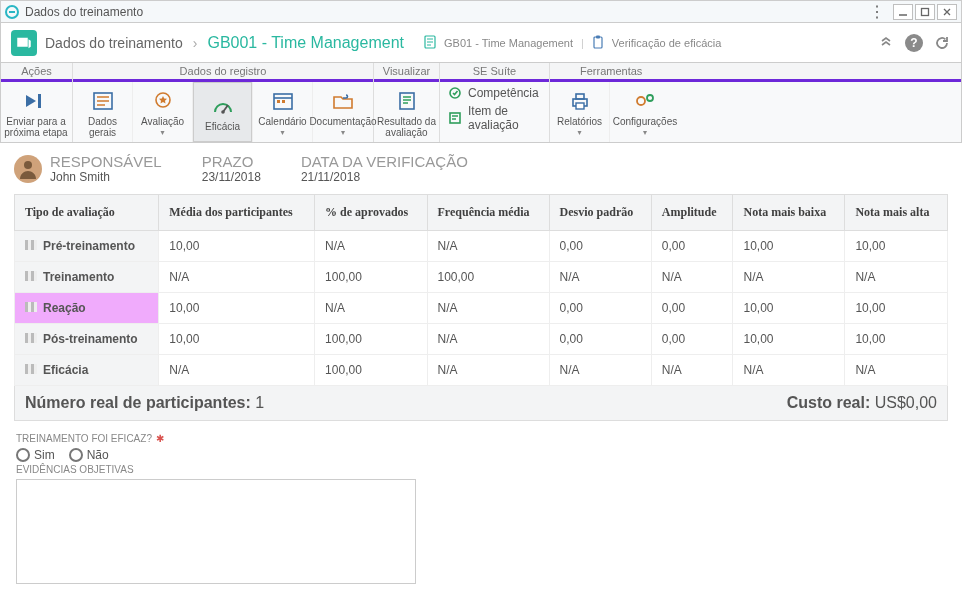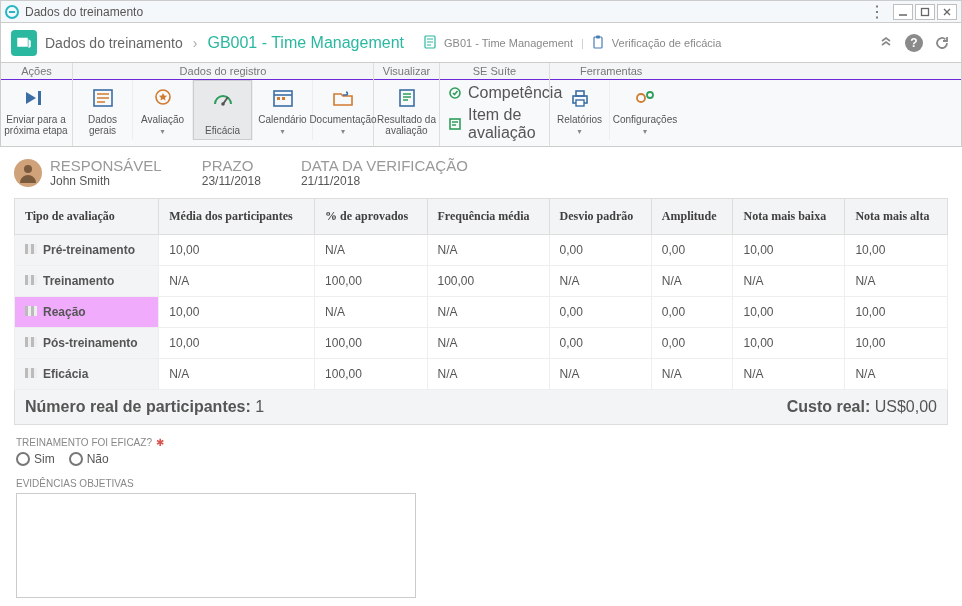--- a/index.html
+++ b/index.html
@@ -59,38 +59,38 @@
   .ht-help { width:18px; height:18px; border-radius:50%; background:#8a8a8a; color:#fff; font-weight:700; font-size:12px; display:inline-flex; align-items:center; justify-content:center;}
   
   .ribbon {
     border:1px solid #ccc; border-top:none;
     background:#f8f9fa;
   }
   .ribbon-groups { display:flex; }
   .ribbon-group { border-right:1px solid #ddd; padding:0; }
   .ribbon-group-header {
     text-align:center; font-size:11px; color:#777;
-    border-bottom:1px solid #6d28d9; padding:2px 0;
+    border-bottom:3px solid #6d28d9; padding:2px 0;
     background:#f4f5f6;
   }
   .ribbon-buttons { display:flex; }
   .rbtn {
     width:60px; height:60px; padding:4px 2px;
-    display:flex; flex-direction:column; align-items:center; justify-content:space-between;
+    display:flex; flex-direction:column; align-items:center; justify-content:center;
     font-size:10px; text-align:center; color:#555;
     border-right:1px solid #eee;
     position:relative;
   }
   .rbtn.wide { width:70px; }
   .rbtn:last-child { border-right:none; }
   .rbtn.active { background:#e7e9eb; box-shadow: inset 0 0 0 1px #ccc;}
   .rbtn .ri { width:26px; height:22px; margin:3px 0 4px 0; display:flex; align-items:center; justify-content:center;}
   .rbtn .label { line-height:1.1; }
   .rbtn .dd-arrow { font-size:8px; color:#888; margin-top:1px;}
-  .ribbon-group.se-suite .row { display:flex; flex-direction:column; gap:4px; padding:4px 8px; font-size:16px;}
+  .ribbon-group.se-suite .row { display:flex; flex-direction:column; gap:4px; padding:4px 8px; font-size:12px;}
   .se-line { display:flex; align-items:center; gap:6px;}
   .se-icon { width:14px; height:14px; }
   
   .info-strip {
     display:flex; align-items:center; gap:40px;
     padding:10px 14px;
   }
   .resp { display:flex; align-items:center; gap:8px;}
   .avatar { width:28px; height:28px; border-radius:50%; background:#cfa27a; display:flex; align-items:center; justify-content:center; overflow:hidden;}
   .avatar svg { width:24px; height:24px;}
@@ -121,21 +121,21 @@
   
   .form-area { padding:12px 16px;}
   .form-label { font-size:10px; color:#888; display:flex; align-items:center; gap:4px;}
   .req { color:#d9534f; font-size:10px;}
   .radio-row { display:flex; gap:14px; margin-top:4px;}
   .radio-opt { display:flex; align-items:center; gap:4px; font-size:12px; color:#555;}
   .radio-circle { width:14px; height:14px; border:2px solid #777; border-radius:50%; display:inline-block;}
   .evid-box {
     width:400px; height:105px; border:1px solid #ccc; margin-top:4px; background:#fff;
   }
-  .mt10 { margin-top:12px;}
+  .mt10 { margin-top:2px;}
 </style>
 </head>
 <body>
 
 <div class="window-title-bar">
   <div class="left">
     <span class="app-icon"></span>
     <span>Dados do treinamento</span>
   </div>
   <div class="win-controls">

